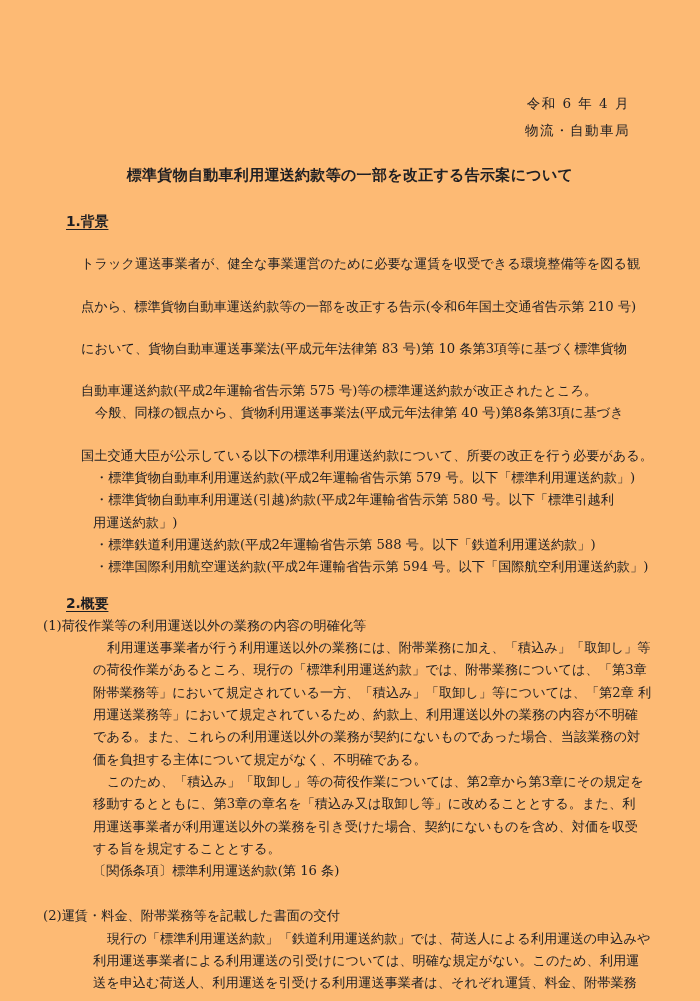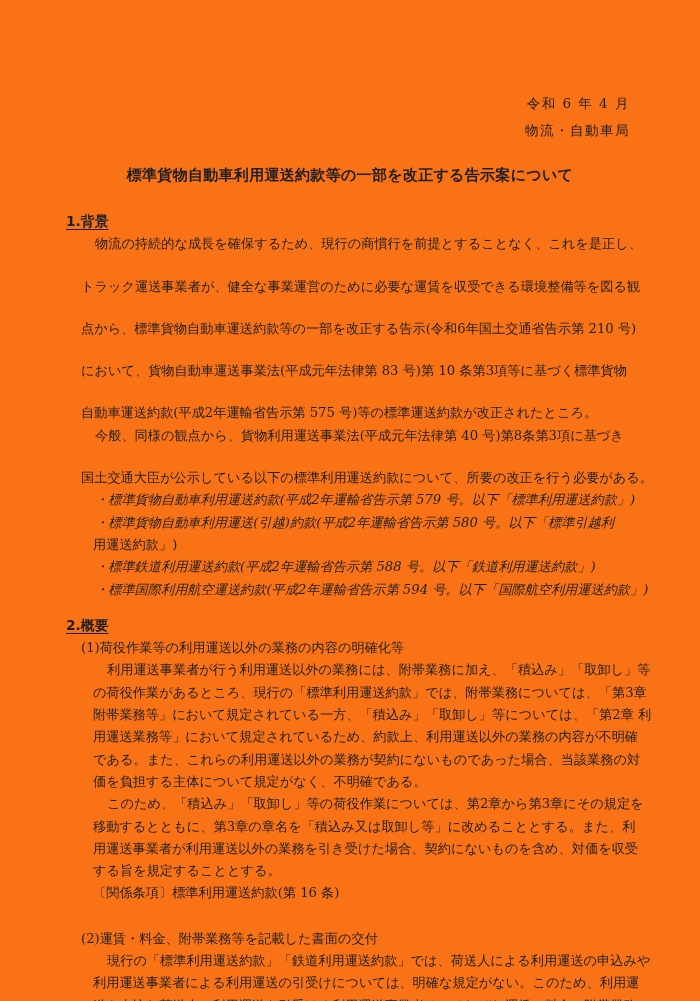--- a/index.html
+++ b/index.html
@@ -1,20 +1,20 @@
 <!DOCTYPE html>
 <html><head>
 <meta charset="utf-8">
 <style>
   * { margin:0; padding:0; box-sizing:border-box; }
   html,body { background:#ffffff; }
   .page {
     position:relative;
     width:700px; height:1001px;
-    background:#f97316;
+    background:#fdba74;
     font-family:"DejaVu Serif","Liberation Serif",serif;
     color:#1f1f23;
     overflow:hidden;
   }
   .header {
     padding-top:90px;
     padding-right:70px;
     text-align:right;
     font-size:13.5px;
     line-height:27px;
@@ -35,23 +35,23 @@
     font-weight:700;
     font-size:13.8px;
     text-decoration:underline;
     text-underline-offset:3px;
     display:inline-block;
   }
   .sec-heading-row { line-height:22.3px; }
   .line { white-space:nowrap; }
   .l-cont   { margin-left:81px;margin-top:20px; }   
   .l-first  { margin-left:95px; }   
-  .l-bullet { margin-left:95px;font-style:italic; }   
+  .l-bullet { margin-left:95px; }   
   .l-bcont  { margin-left:93px; }   
-  .l-item   { margin-left:81px; }   
+  .l-item   { margin-left:43px; }   
   .l2-first { margin-left:107px; }  
   .l2-cont  { margin-left:93px; }   
   .gap-sec  { margin-top:13px; }
   .gap-item { margin-top:23px; }
 </style>
 </head>
 <body>
 
 <div class="page">
 
@@ -62,21 +62,20 @@
 
   <div class="doc-title">標準貨物自動車利用運送約款等の一部を改正する告示案について</div>
 
   <div class="content">
 
     <div class="sec-heading-row">
       <span class="sec-heading">1.背景</span>
     </div>
 
     <div>
-      <div class="line l-first">物流の持続的な成長を確保するため、現行の商慣行を前提とすることなく、これを是正し、</div>
       <div class="line l-cont">トラック運送事業者が、健全な事業運営のために必要な運賃を収受できる環境整備等を図る観</div>
       <div class="line l-cont">点から、標準貨物自動車運送約款等の一部を改正する告示(令和6年国土交通省告示第 210 号)</div>
       <div class="line l-cont">において、貨物自動車運送事業法(平成元年法律第 83 号)第 10 条第3項等に基づく標準貨物</div>
       <div class="line l-cont">自動車運送約款(平成2年運輸省告示第 575 号)等の標準運送約款が改正されたところ。</div>
     </div>
 
     <div>
       <div class="line l-first">今般、同様の観点から、貨物利用運送事業法(平成元年法律第 40 号)第8条第3項に基づき</div>
       <div class="line l-cont">国土交通大臣が公示している以下の標準利用運送約款について、所要の改正を行う必要がある。</div>
     </div>

